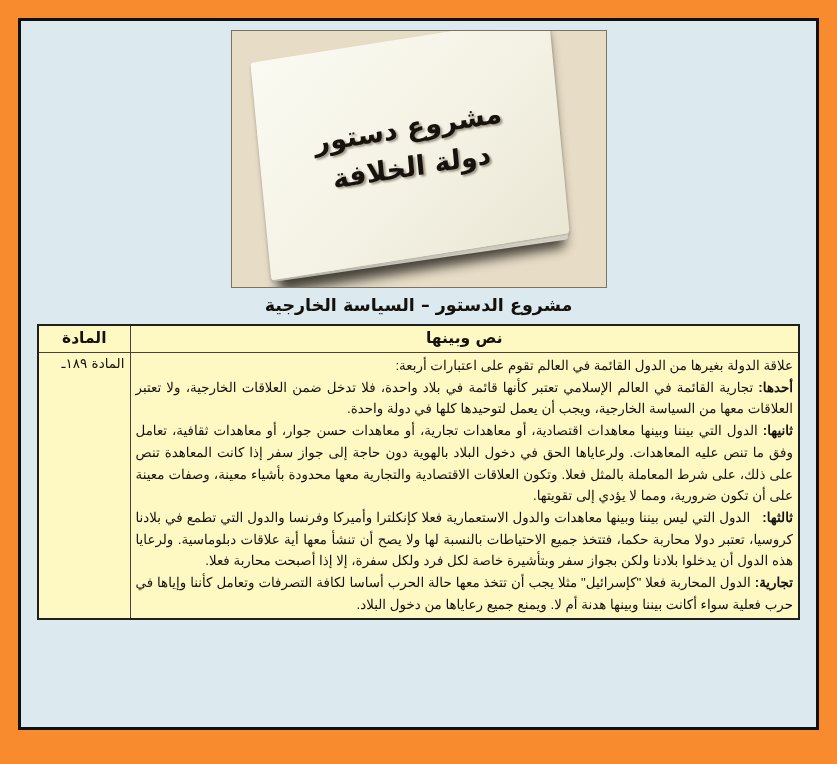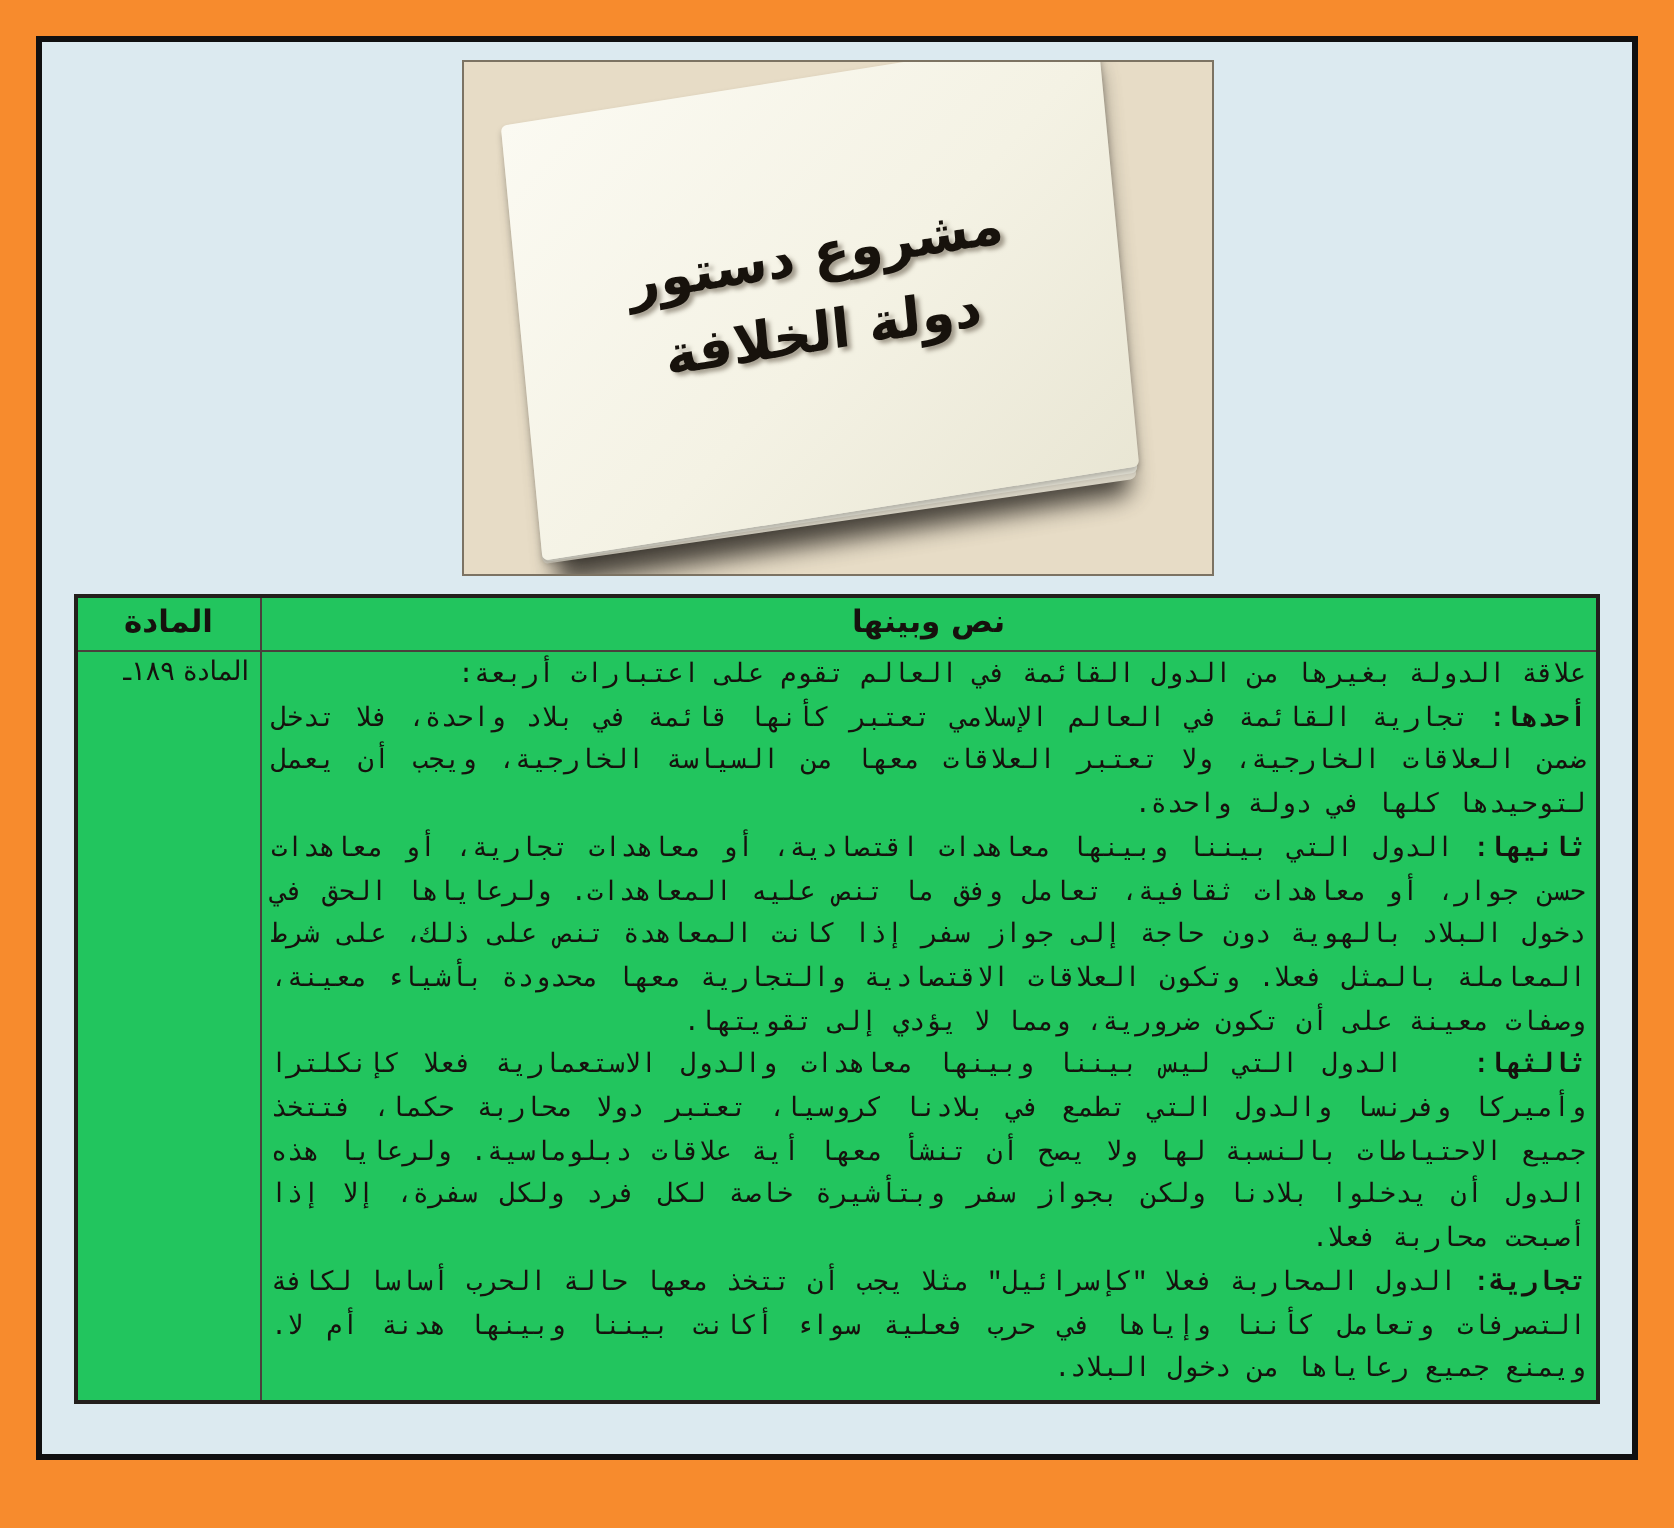--- a/index.html
+++ b/index.html
@@ -135,21 +135,21 @@
     border-collapse: collapse;
     table-layout: fixed;
     background: #E9BDBD;
     border: 2px solid #231f1c;
     direction: rtl;
   }
 
   #article-table th,
   #article-table td {
     border: 1px solid #4a403c;
-    background: #22c55e;
+    background: #fef9c3;
     vertical-align: top;
     padding: 2px 5px 3px 5px;
   }
 
   .col-num  { width: 92px; }
   .col-text { width: auto; }
 
   #article-table thead th {
     text-align: center;
     font-family: "DejaVu Sans", sans-serif;
@@ -171,21 +171,21 @@
   }
 
   td.body-cell {
     padding-top: 4px;
     padding-bottom: 6px;
     padding-right: 8px;
     padding-left: 8px;
   }
 
   .para {
-    font-family: Liberation Mono, monospace;
+    font-family: Liberation Sans, sans-serif;
     font-size: 13.4px;
     line-height: 1.62;
     color: #16110d;
     text-align: justify;
     text-align-last: right;
     margin: 0;
     word-spacing: 0px;
   }
 
   .para.intro {
@@ -212,20 +212,21 @@
         <div id="paper-stack"></div>
         <div id="paper-stack2"></div>
         <div id="paper-sheet">
           <div id="paper-text">
             <div>مشروع دستور</div>
             <div>دولة الخلافة</div>
           </div>
         </div>
       </div>
 
+      <div id="figure-caption">مشروع الدستور – السياسة الخارجية</div>
     </div>
 
     <table id="article-table">
       <colgroup>
         <col class="col-text">
         <col class="col-num">
       </colgroup>
       <thead>
         <tr>
           <th>نص وبينها</th>

